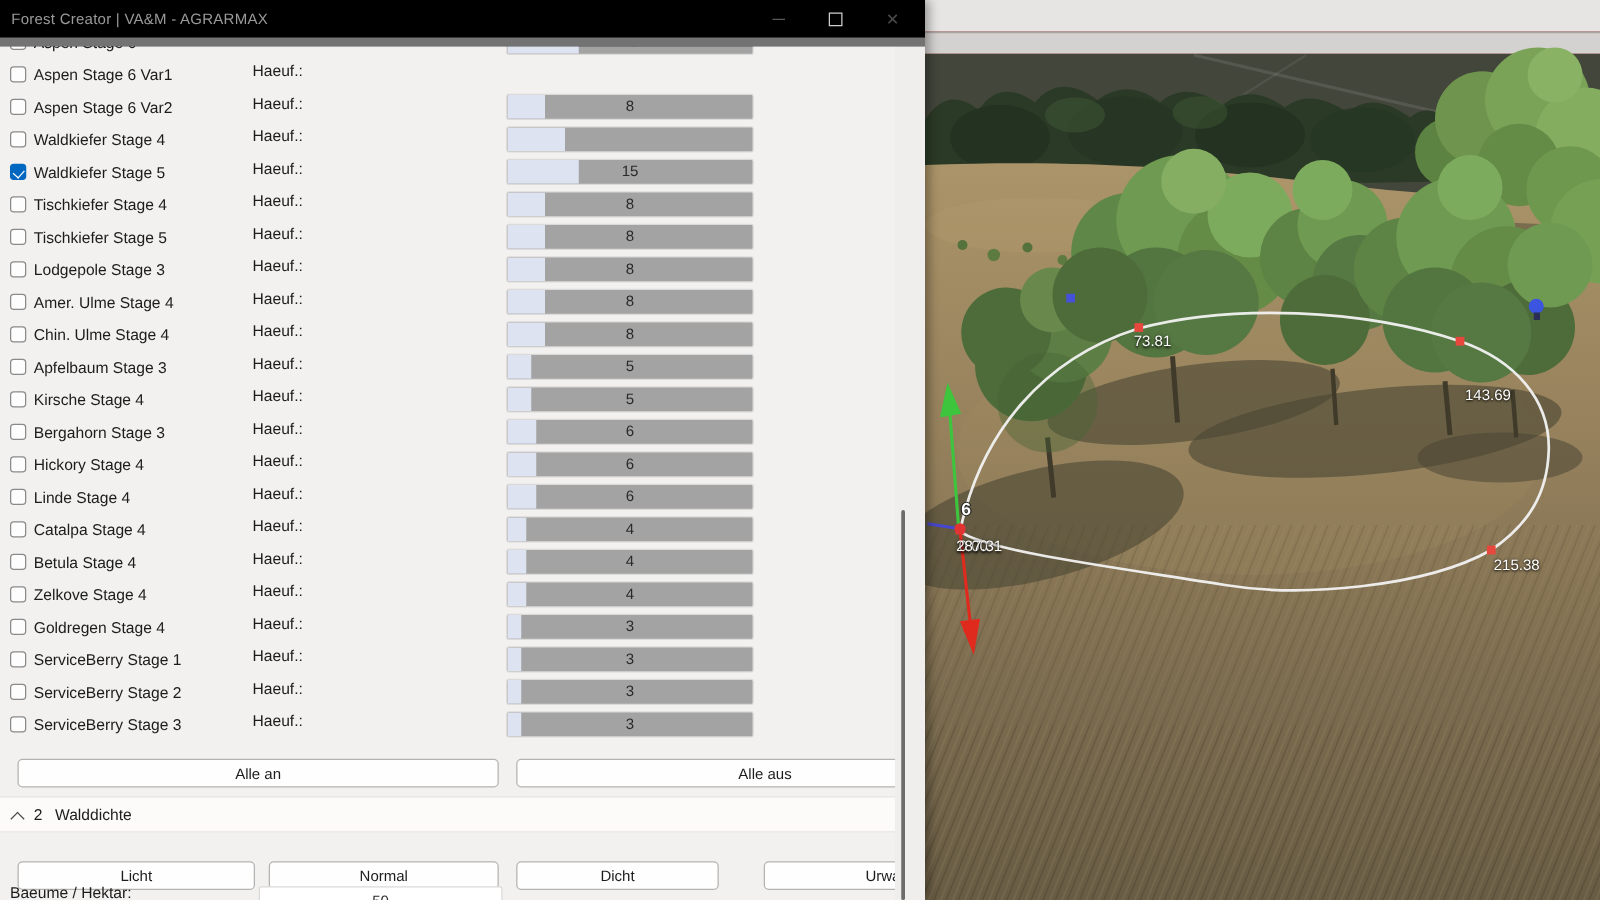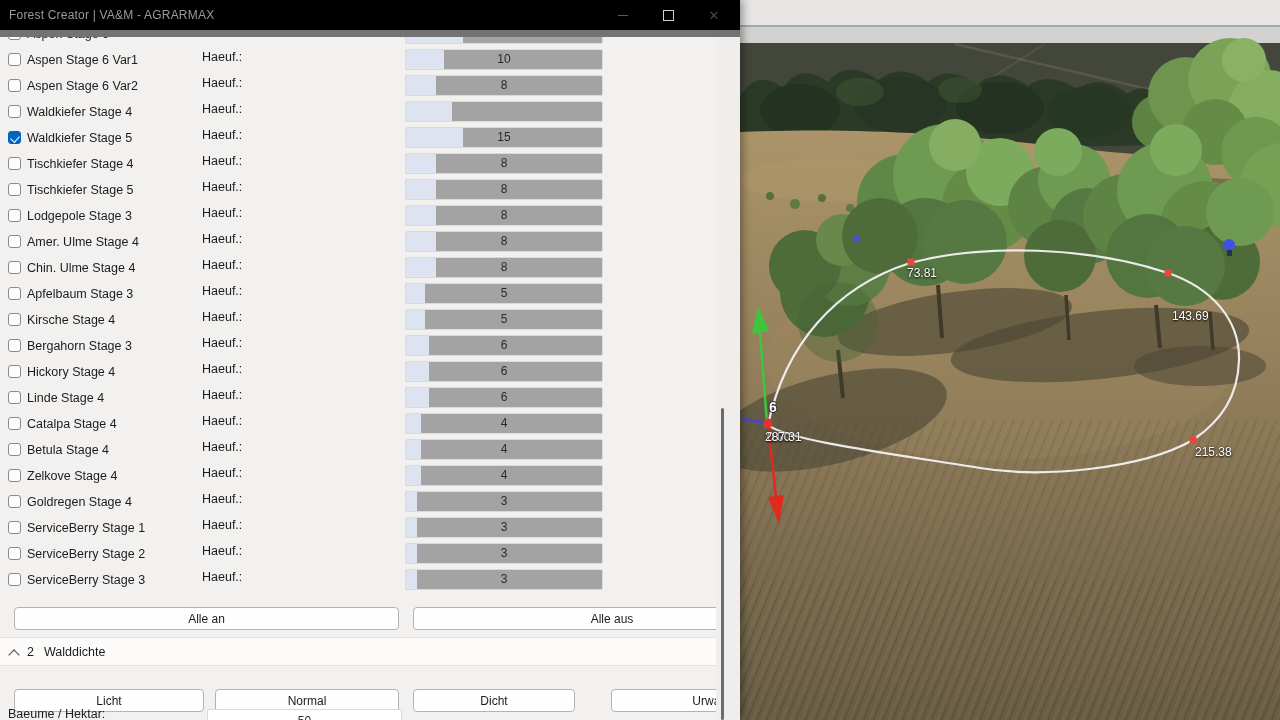--- a/index.html
+++ b/index.html
@@ -1,20 +1,20 @@
 <!DOCTYPE html>
 <html><head>
 <meta charset="utf-8">
 <style>
   html,body{margin:0;padding:0;background:#000;}
   .stage{position:relative;width:1280px;height:720px;overflow:hidden;
          font-family:"Liberation Sans",sans-serif;-webkit-font-smoothing:antialiased;}
 
   
-  .viewport{position:absolute;left:740px;top:0;width:540px;height:720px;background:#0f766e;}
+  .viewport{position:absolute;left:740px;top:0;width:540px;height:720px;background:#ef4444;}
   .viewport svg{position:absolute;left:0;top:0;}
   .vlabel{position:absolute;font-size:12px;color:#fff;white-space:nowrap;
           text-shadow:0 1px 2px rgba(0,0,0,.85),0 0 2px rgba(0,0,0,.6);}
   .vhandle{position:absolute;font-size:14px;font-weight:bold;color:#fff;
           text-shadow:-1px 0 #222,1px 0 #222,0 -1px #222,0 1px #222;}
 
   
   .panel{position:absolute;left:0;top:0;width:740px;height:720px;background:#f2f1f0;
          box-shadow:3px 0 8px rgba(0,0,0,.35);}
   .titlebar{position:absolute;left:0;top:0;width:740px;height:30px;background:#000000;
@@ -219,24 +219,20 @@
     <span class="freq">Haeuf.:</span>
     <div class="slider">
       <div class="fill" style="width: 57px;"></div>
       <span class="val">15</span>
     </div>
   </div>
           <div class="row">
     <span class="cb"></span>
     <span class="label">Aspen Stage 6 Var1</span>
     <span class="freq">Haeuf.:</span>
-    <div class="slider">
-      <div class="fill" style="width: 38px;"></div>
-      <span class="val">10</span>
-    </div>
   </div>
           <div class="row">
     <span class="cb"></span>
     <span class="label">Aspen Stage 6 Var2</span>
     <span class="freq">Haeuf.:</span>
     <div class="slider">
       <div class="fill" style="width: 30.4px;"></div>
       <span class="val">8</span>
     </div>
   </div>

